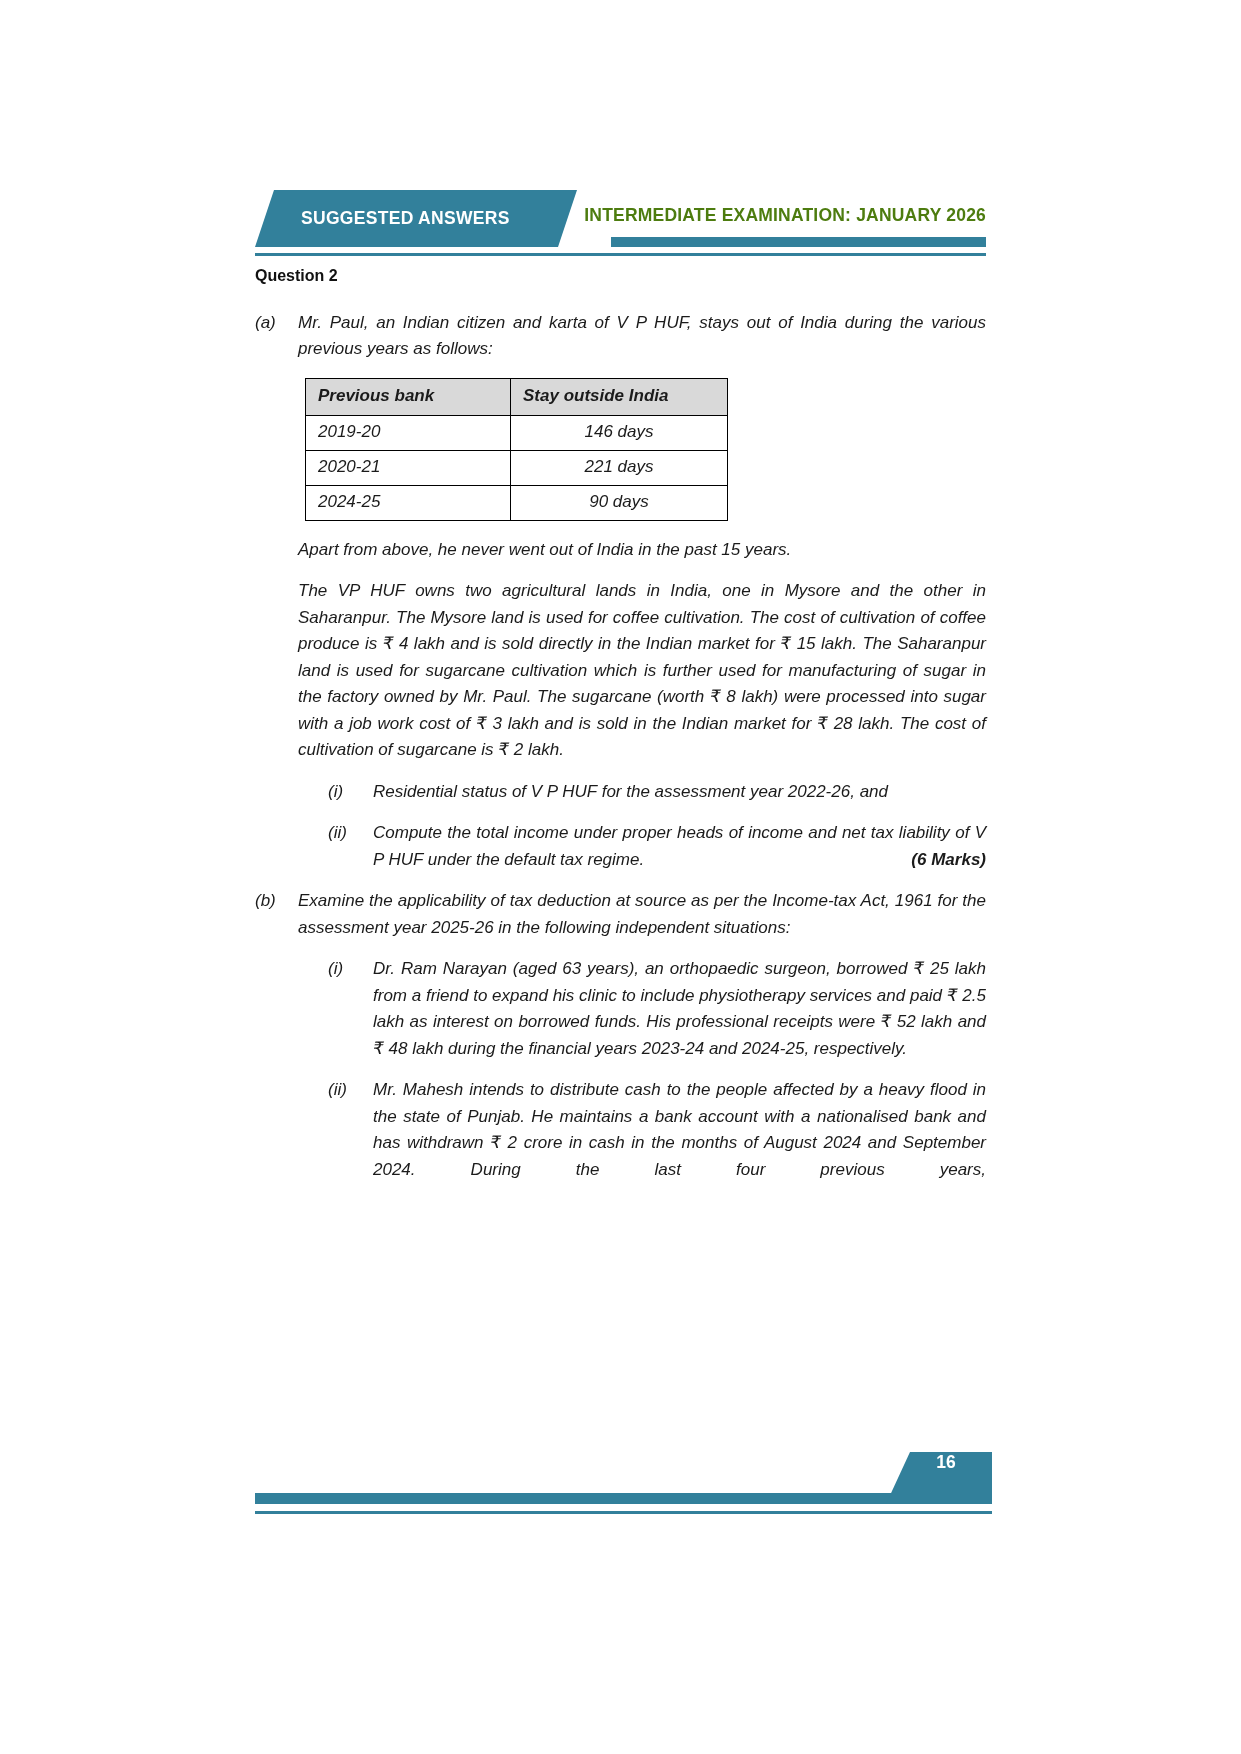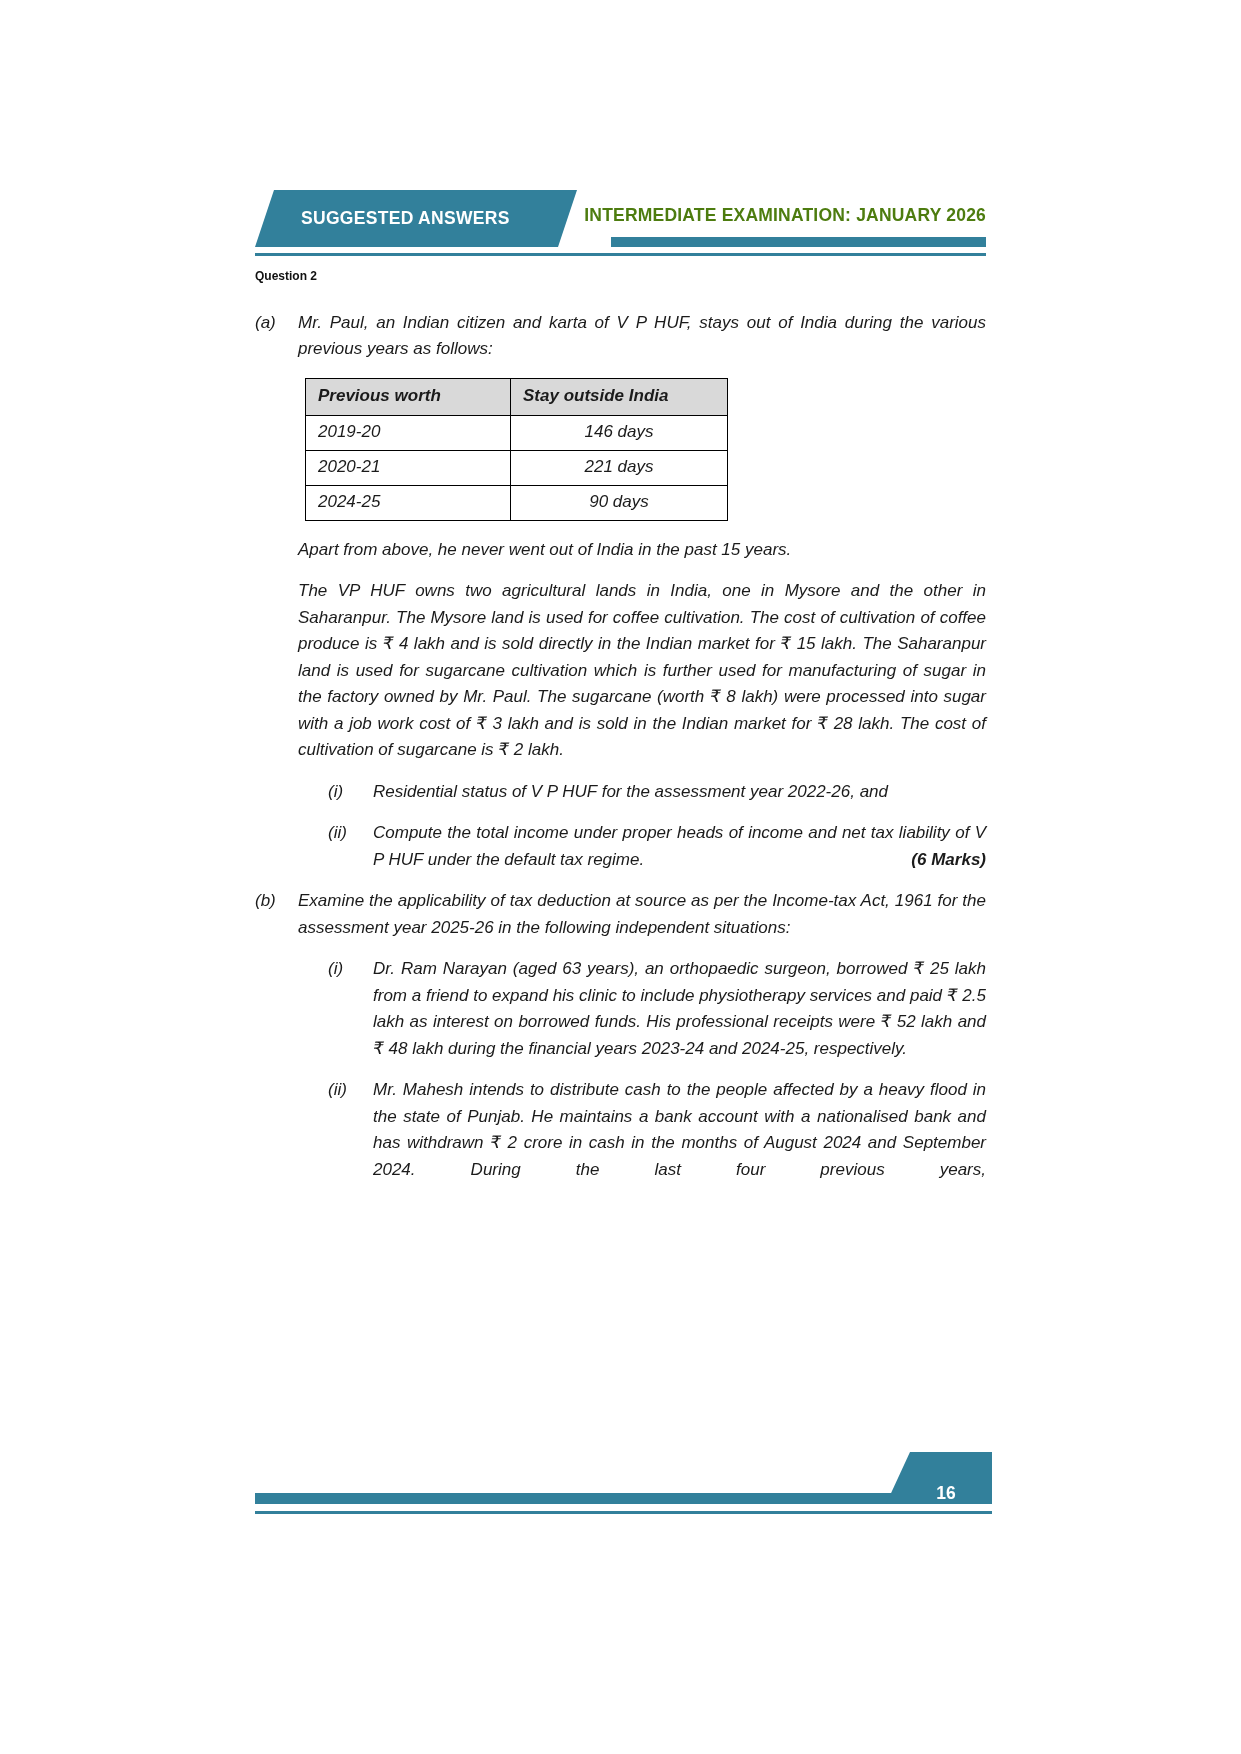--- a/index.html
+++ b/index.html
@@ -35,21 +35,21 @@
   }
   .header-bar { position: absolute; left: 356px; right: 0; top: 47px; height: 10px; background: #32809b; }
   .header-line { position: absolute; left: 0; right: 0; top: 63px; height: 2.5px; background: #32809b; }
 
   
   .main {
     position: absolute; left: 200px; right: 200px; top: 263px;
     font-size: 17px; line-height: 26.5px; font-style: italic;
   }
   .q-heading {
-    font-style: normal; font-weight: 700; font-size: 12px;
+    font-style: normal; font-weight: 700; font-size: 16px;
     margin-bottom: 20px; color: #111;
   }
   .qitem { display: flex; }
   .qlabel { flex: 0 0 43px; }
   .qbody { flex: 1; min-width: 0; }
   .para { text-align: justify; margin-bottom: 15px; }
   .para.fill-last { text-align-last: justify; }
   .subitem { display: flex; padding-left: 30px; margin-bottom: 15px; }
   .sublabel { flex: 0 0 45px; }
   .subbody { flex: 1; min-width: 0; text-align: justify; position: relative; }
@@ -77,21 +77,21 @@
   .col-days  { width: 217px; }
   .td-days   { text-align: center; }
 
   
   .footer { position: absolute; left: 200px; right: 194px; top: 1452px; height: 70px; }
   .footer-badge {
     position: absolute; right: 0; top: 0;
     width: 106px; height: 52px;
     background: #32809b;
     clip-path: polygon(24px 0, 100% 0, 100% 100%, 0 100%);
-    display: flex; align-items: flex-end; justify-content: center;
+    display: flex; align-items: flex-start; justify-content: center;
     padding-left: 14px;
     color: #ffffff; font-weight: 700; font-size: 17.5px;
   }
   .footer-bar  { position: absolute; left: 0; right: 100px; top: 41px; height: 11px; background: #32809b; }
   .footer-line { position: absolute; left: 0; right: 0; top: 59px; height: 2.5px; background: #32809b; }
 </style>
 </head>
 <body>
 
 <div class="page">
@@ -109,21 +109,21 @@
     <div class="q-heading">Question 2</div>
 
     <div class="qitem">
       <div class="qlabel">(a)</div>
       <div class="qbody">
         <div class="para">Mr. Paul, an Indian citizen and karta of V P HUF, stays out of India during the various previous years as follows:</div>
 
         <table class="stay-table">
           <thead>
             <tr>
-              <th class="col-year">Previous worth</th>
+              <th class="col-year">Previous bank</th>
               <th class="col-days">Stay outside India</th>
             </tr>
           </thead>
           <tbody>
             <tr>
               <td>2019-20</td>
               <td class="td-days">146 days</td>
             </tr>
             <tr>
               <td>2020-21</td>

